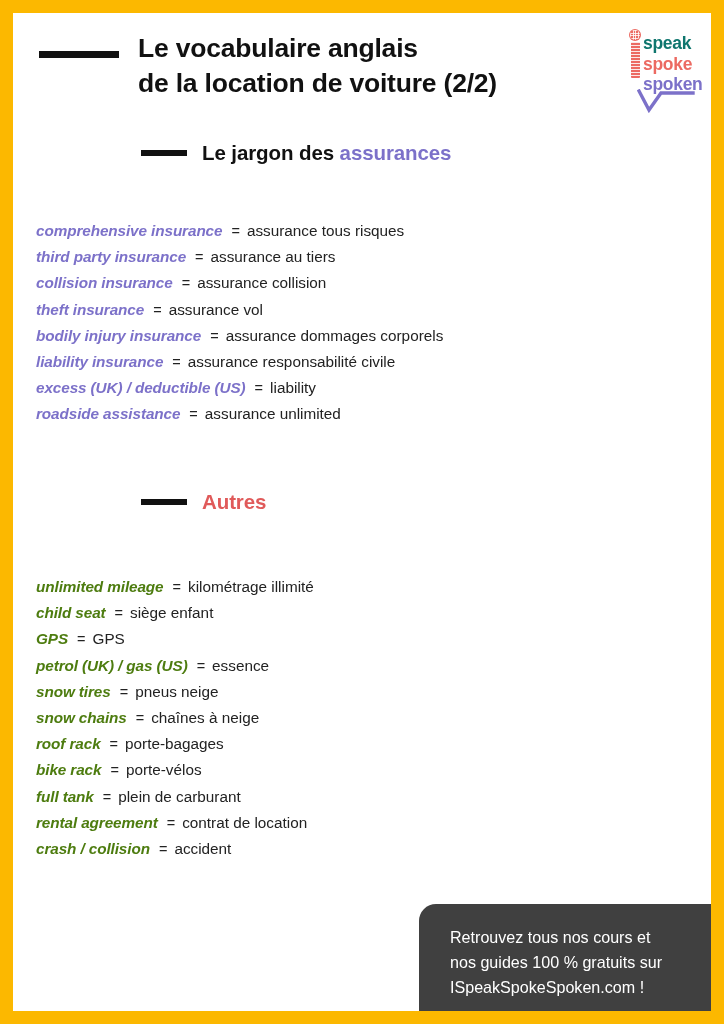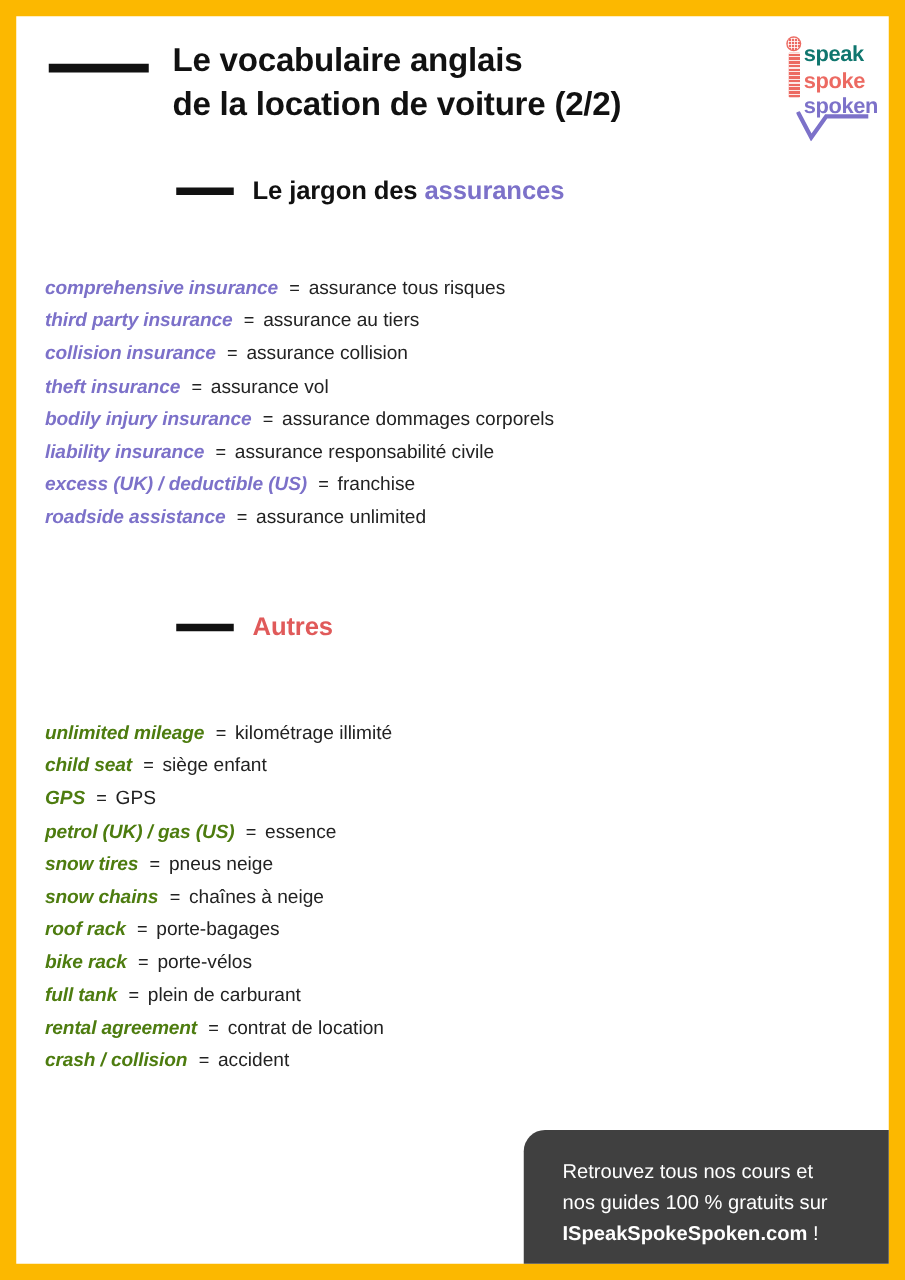--- a/index.html
+++ b/index.html
@@ -205,21 +205,21 @@
     border-top-left-radius: 17px;
     box-sizing: border-box;
     padding: 21px 0 0 31px;
   }
   .footer-line {
     color: #ffffff;
     font-size: 16.1px;
     line-height: 25px;
     white-space: nowrap;
   }
-  .footer-strong { font-weight: bold; }
+  .footer-strong { font-weight: normal; }
 </style>
 </head>
 <body>
 
 <div class="page">
   <div class="sheet">
 
     <div class="header">
 
       <div class="title-row">
@@ -280,21 +280,21 @@
         <span class="v-fr">assurance dommages corporels</span>
       </div>
       <div class="vocab-row purple">
         <span class="v-en">liability insurance</span>
         <span class="v-eq">=</span>
         <span class="v-fr">assurance responsabilité civile</span>
       </div>
       <div class="vocab-row purple">
         <span class="v-en">excess (UK) / deductible (US)</span>
         <span class="v-eq">=</span>
-        <span class="v-fr">franchise</span>
+        <span class="v-fr">liability</span>
       </div>
       <div class="vocab-row purple">
         <span class="v-en">roadside assistance</span>
         <span class="v-eq">=</span>
         <span class="v-fr">assurance unlimited</span>
       </div>
     </div>
 
     <div class="section-head" id="head-autres">
       <div class="sec-dash"></div>

